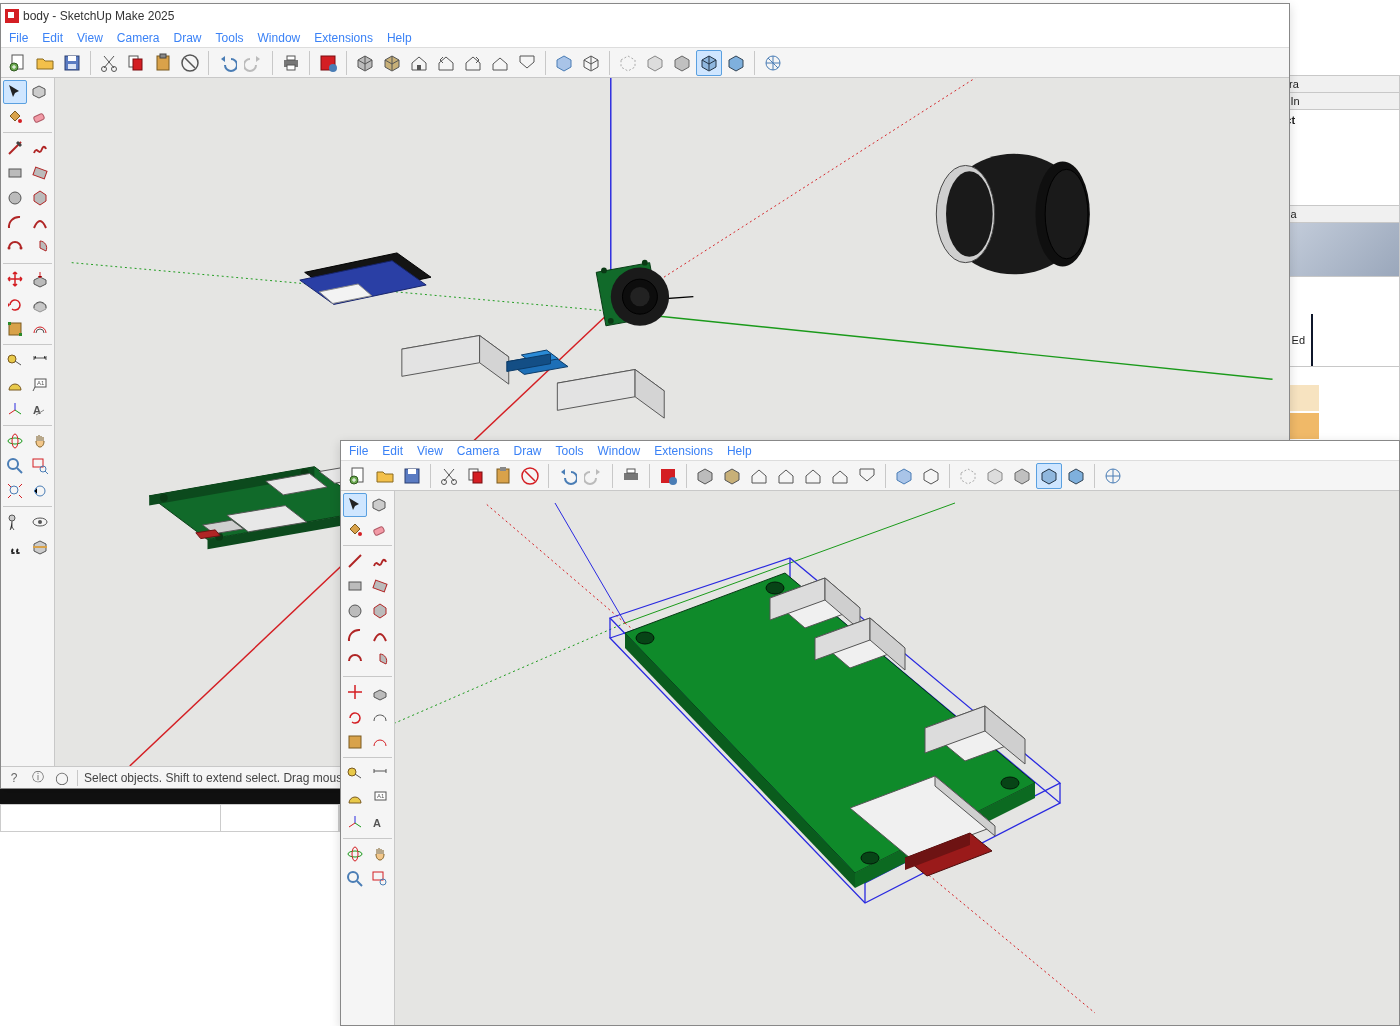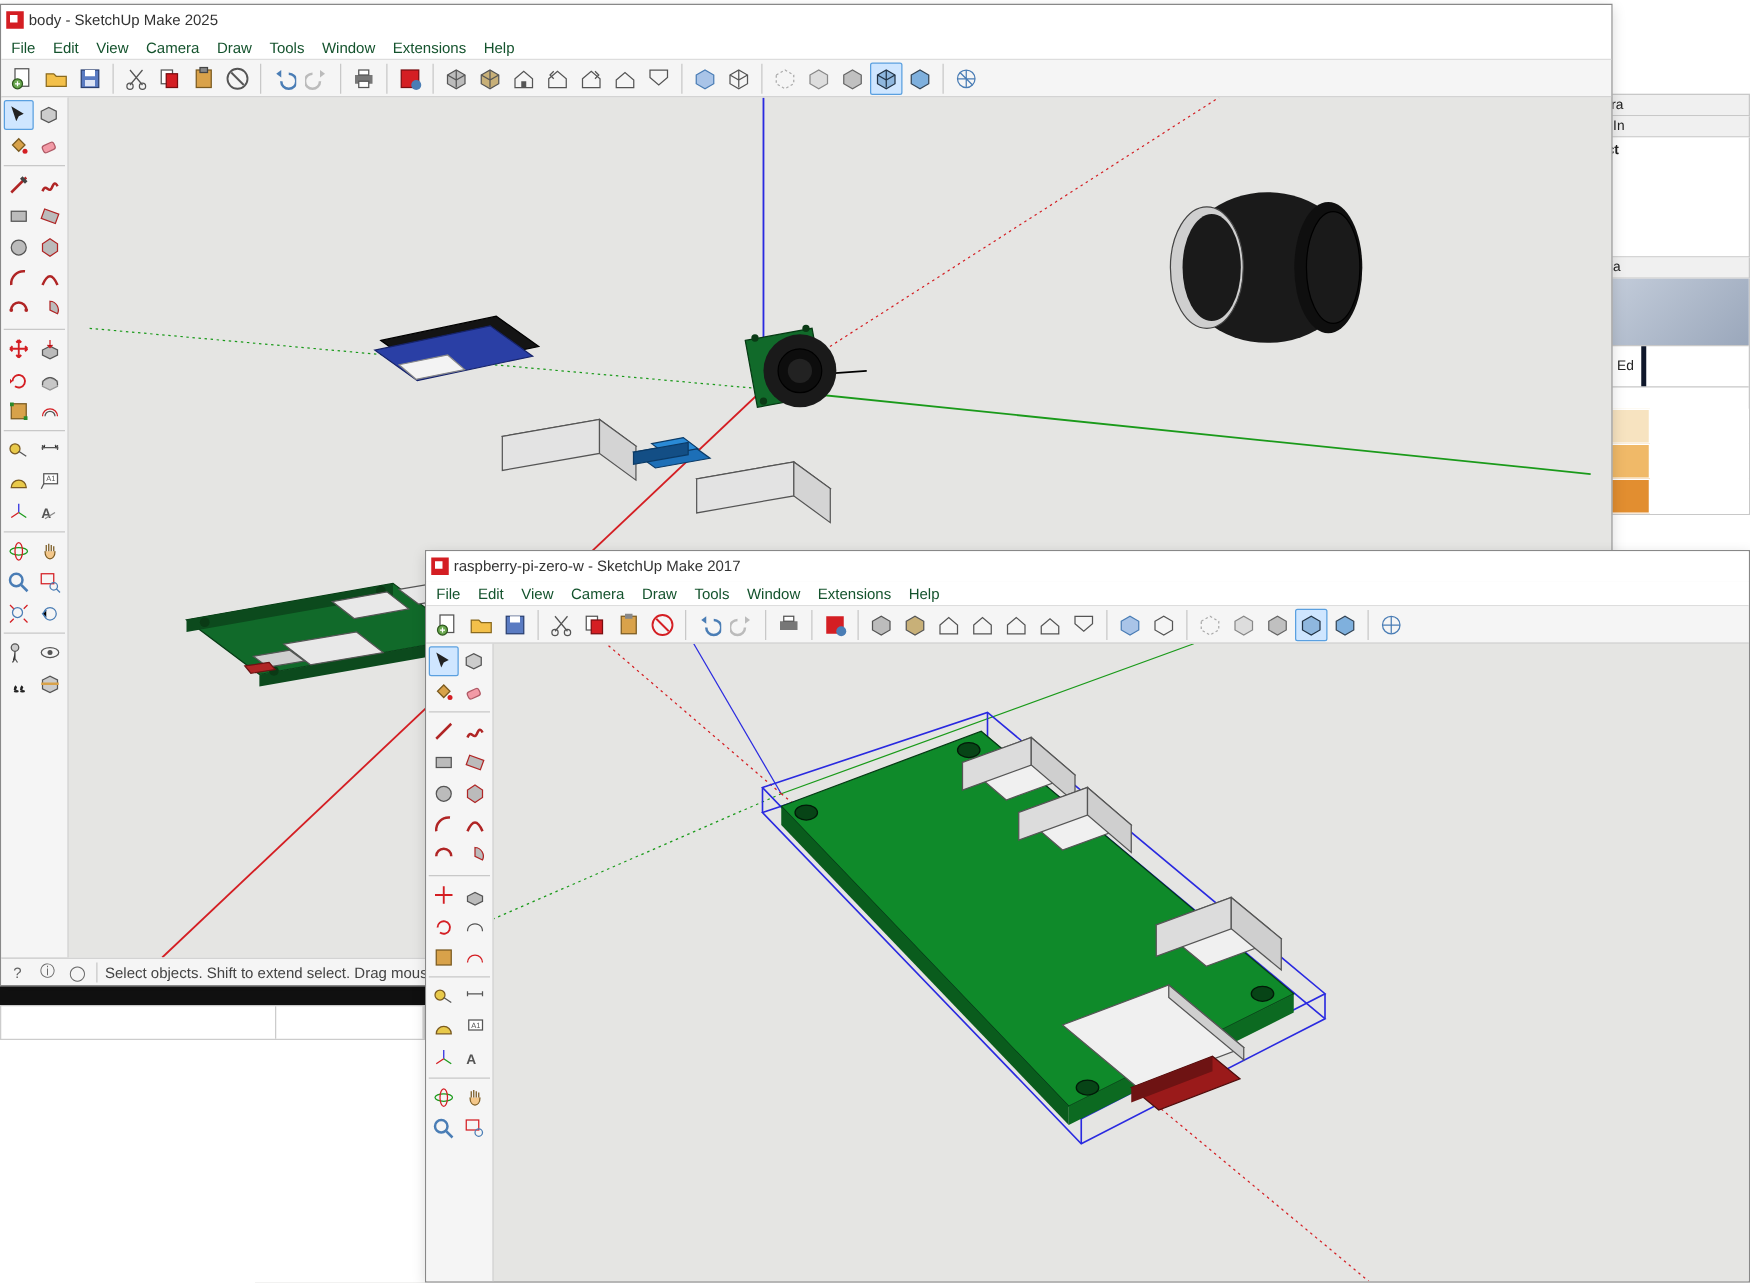--- a/index.html
+++ b/index.html
@@ -3,21 +3,21 @@
 <meta charset="utf-8">
 <style>
   * { box-sizing: border-box; font-family: "Segoe UI", Tahoma, sans-serif; }
   body { margin:0; background:#fff; width:1400px; height:1026px; overflow:hidden; position:relative; }
 
   
   .window { position:absolute; border:1px solid #888; background:#f5f5f5; display:flex; flex-direction:column; box-shadow:0 3px 10px rgba(0,0,0,.15); }
   .titlebar { height:24px; background:#fff; display:flex; align-items:center; font-size:12px; color:#333; padding:0 4px; gap:4px; }
   .titlebar .su-logo { width:14px; height:14px; background:#d41e23; position:relative; }
   .titlebar .su-logo::after{content:"";position:absolute;left:3px;top:3px;width:6px;height:6px;background:#fff;}
-  .menubar { height:20px; background:#fff; display:flex; align-items:center; font-size:12px; gap:14px; padding:0 8px; color:#14532d; border-bottom:1px solid #ddd; }
+  .menubar { height:20px; background:#fff; display:flex; align-items:center; font-size:12px; gap:14px; padding:0 8px; color:#3b82f6; border-bottom:1px solid #ddd; }
   .menubar span { cursor:default; }
 
   .toolbar-row { height:30px; background:#f5f5f5; border-bottom:1px solid #c8c8c8; display:flex; align-items:center; padding:0 4px; gap:1px; }
   .tool-sep { width:1px; height:24px; background:#c8c8c8; margin:0 4px; }
   .tool { width:26px; height:26px; display:flex; align-items:center; justify-content:center; border:1px solid transparent; border-radius:2px; }
   .tool.selected { background:#cfe6ff; border-color:#5aa0e0; }
   .tool svg { width:20px; height:20px; }
 
   .left-toolbox { width:54px; background:#f5f5f5; border-right:1px solid #c8c8c8; display:flex; flex-direction:column; padding:2px; gap:1px; }
   .tool-pair { display:flex; gap:1px; }
@@ -33,21 +33,21 @@
   .status-sep{width:1px;height:16px;background:#c8c8c8;}
 
   
   .tray-right { position:absolute; left:1240px; top:75px; width:160px; font-size:11px; color:#222; }
   .tray-right2 { position:absolute; left:1276px; top:512px; width:124px; font-size:11px; color:#222; }
   .tray-title { background:#f0f0f0; border:1px solid #c8c8c8; padding:2px 4px; }
   .tray-sec { background:#f0f0f0; border:1px solid #c8c8c8; border-top:none; padding:2px 4px; display:flex; align-items:center; gap:4px;}
   .tri::before{content:"\25BC"; font-size:8px; margin-right:3px;}
   .tray-body { background:#fff; border:1px solid #c8c8c8; border-top:none; }
   .tab-strip{display:flex;border-bottom:1px solid #c8c8c8;font-size:11px;}
-  .tab-strip span{padding:10px 6px;border-right:4px solid #0f172a;}
+  .tab-strip span{padding:20px 6px;border-right:2px solid #0f172a;margin-top:37px;}
   .arrow-row{display:flex;gap:6px;padding:2px 4px;color:#888;}
   .sw-row{display:flex;}
   .sw{flex:1;height:28px;border:1px solid #fff;}
 
   
   .bottombars{position:absolute;left:0;top:788px;width:340px;}
   .blackbar{height:16px;background:#111;}
   .strip{height:28px;background:#fff;border:1px solid #ccc;margin-top:0;display:flex;}
   .strip .seg{border-right:1px solid #ccc;flex:1;}
 
@@ -613,24 +613,20 @@
 
 <div class="bottombars">
   <div class="blackbar"></div>
   <div class="strip">
     <div class="seg" style="flex:0 0 220px"></div>
     <div class="seg"></div>
   </div>
 </div>
 
 <div class="window" id="win2">
-  <div class="titlebar">
-    <span class="su-logo"></span>
-    <span>raspberry-pi-zero-w - SketchUp Make 2017</span>
-  </div>
   <div class="menubar">
     <span>File</span>
     <span>Edit</span>
     <span>View</span>
     <span>Camera</span>
     <span>Draw</span>
     <span>Tools</span>
     <span>Window</span>
     <span>Extensions</span>
     <span>Help</span>

